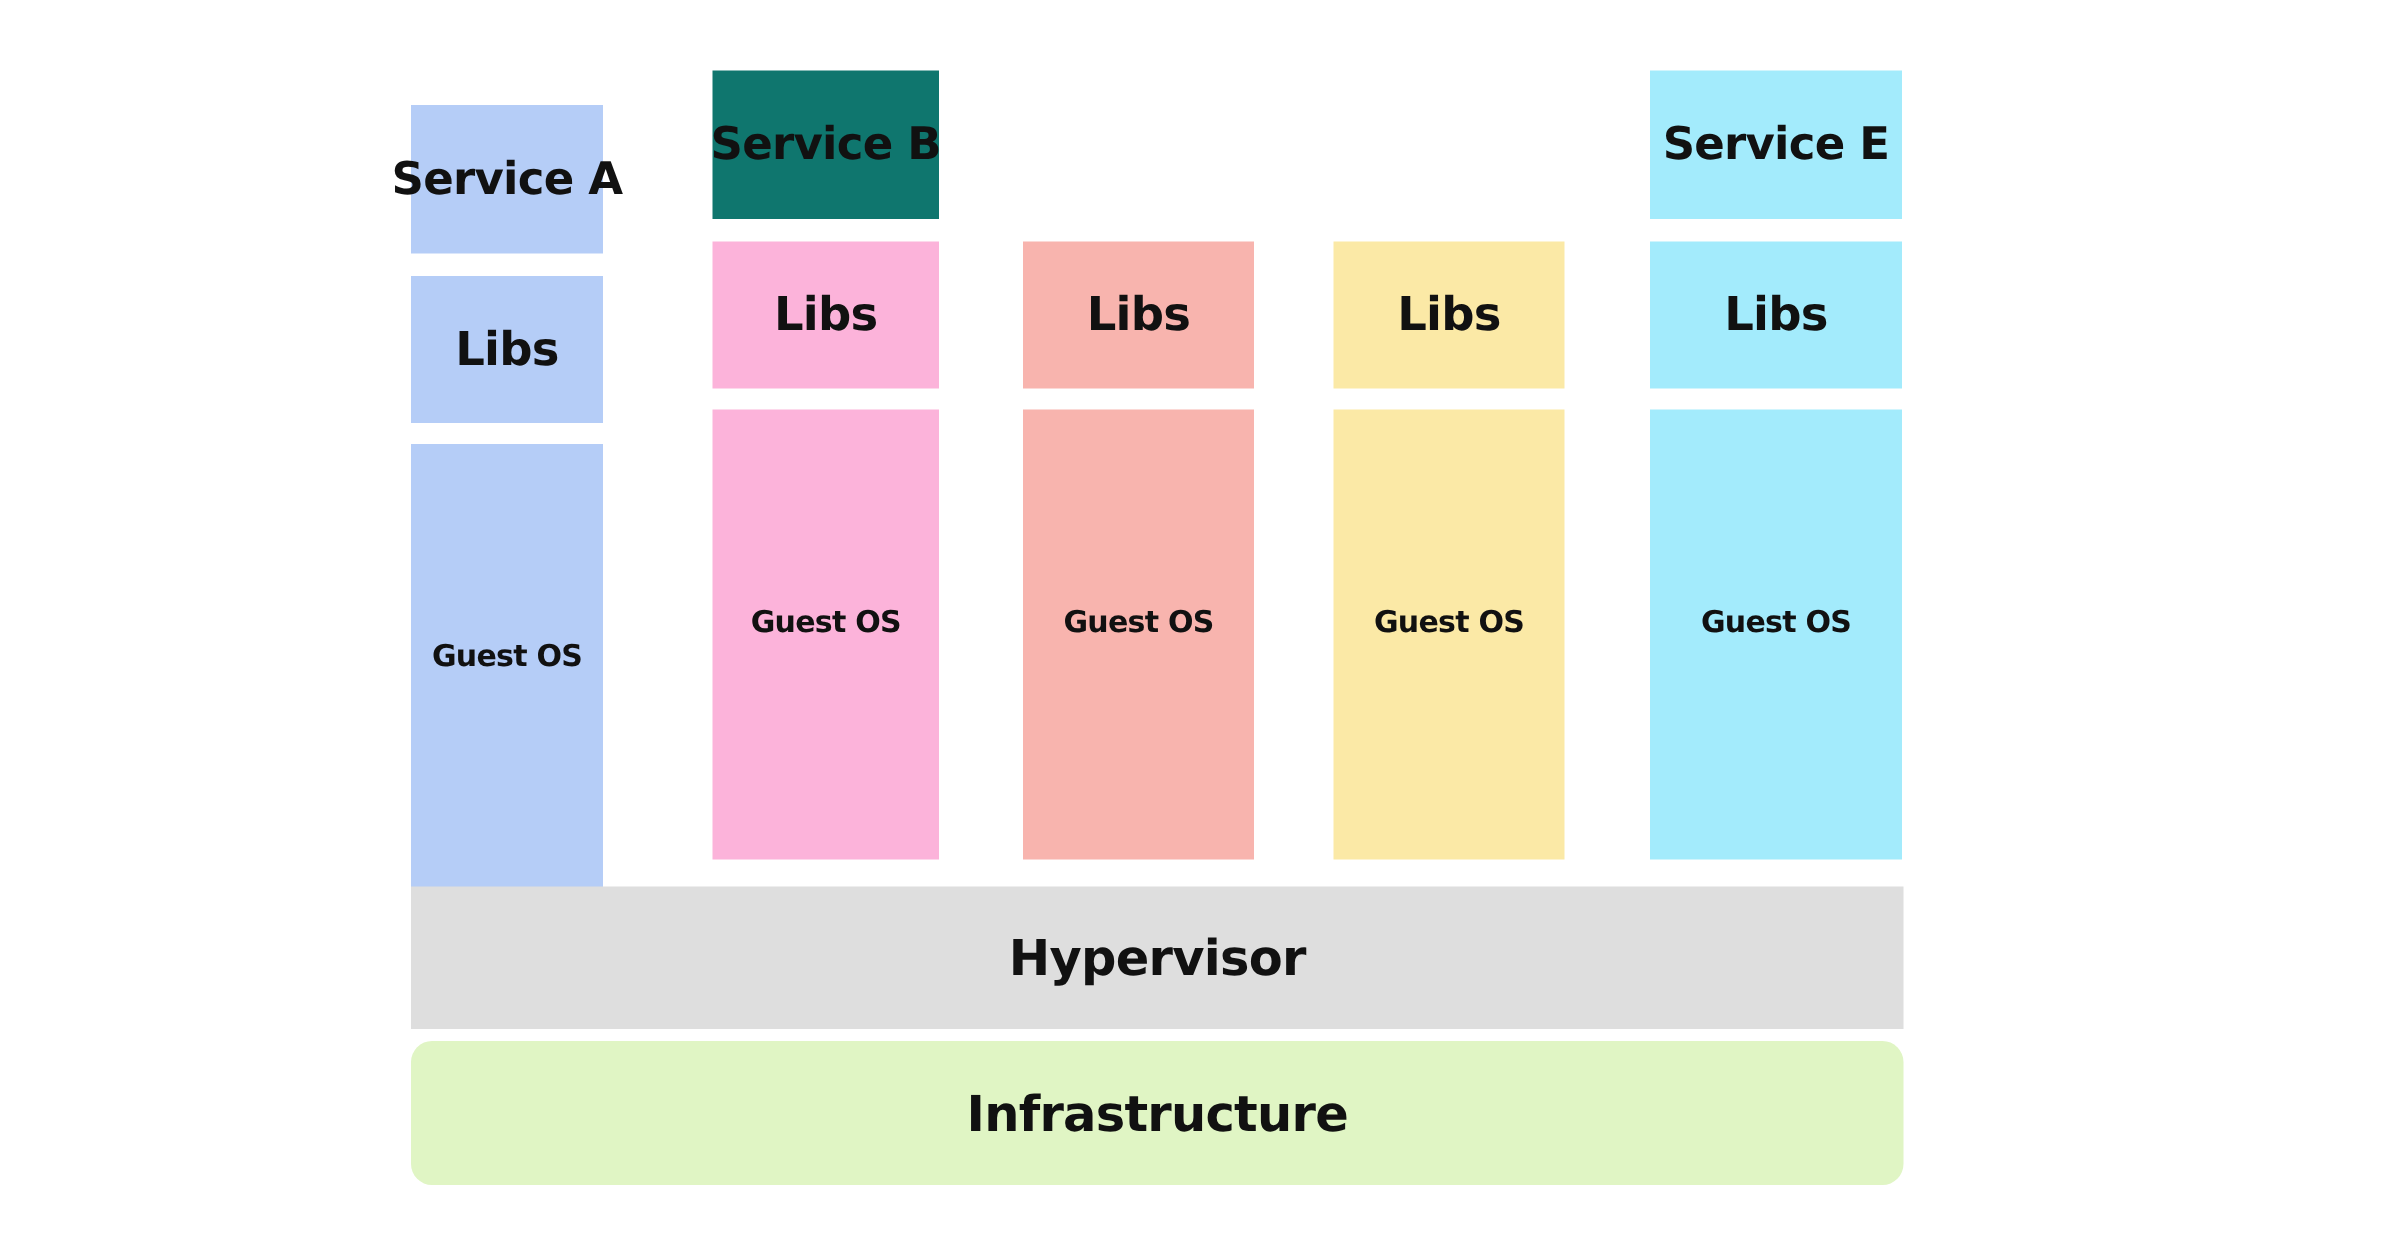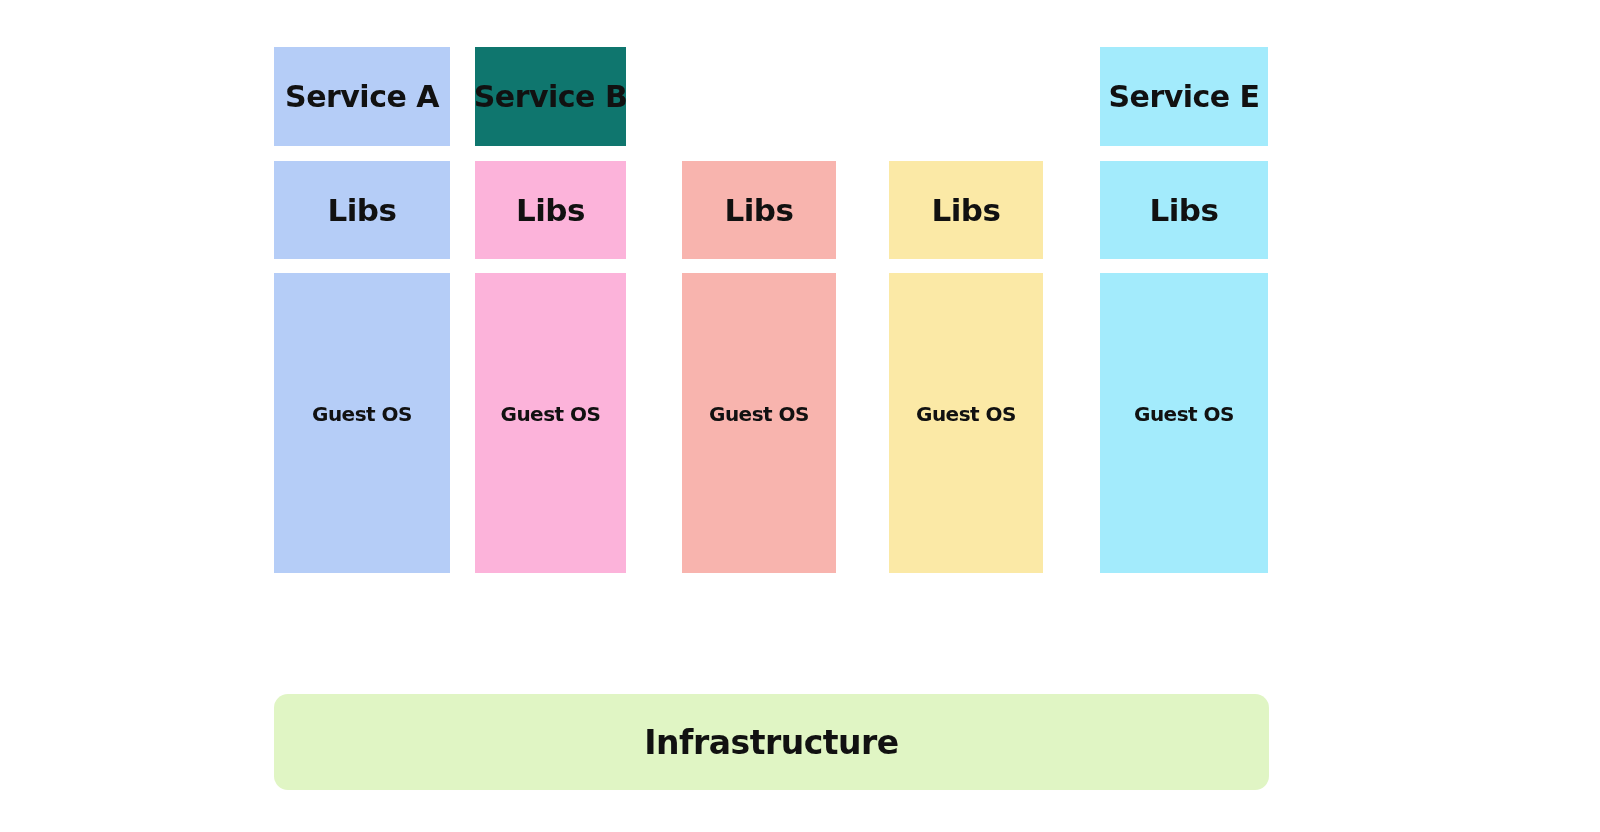--- a/index.html
+++ b/index.html
@@ -19,21 +19,21 @@
     position: absolute;
     display: flex;
     align-items: center;
     justify-content: center;
     font-weight: 700;
     letter-spacing: -0.5px;
     white-space: nowrap;
     color: #111111;
   }
   
-  .c0 { left: 274px;  width: 176px; }
+  .c0 { left: 274px;  width: 128px; margin-top: 23px; }
   .c1 { left: 475px;  width: 151px; }
   .c2 { left: 682px;  width: 154px; }
   .c3 { left: 889px;  width: 154px; }
   .c4 { left: 1100px; width: 168px; }
   
   .r-service { top: 47px;  height: 99px;  font-size: 30px; }
   .r-libs    { top: 161px; height: 98px;  font-size: 31px; text-align: center; }
   .r-guest   { top: 273px; height: 300px; font-size: 20px; }
   .r-guest .label-offset { transform: translateY(-9px); }
   
@@ -71,15 +71,16 @@
   <div class="box r-guest c3" style="background-color: rgb(251, 233, 166);">
     <span class="label-offset">Guest OS</span>
   </div>
 
   <div class="box r-service c4" style="background-color: rgb(163, 235, 252);">Service E</div>
   <div class="box r-libs c4" style="background-color: rgb(163, 235, 252);">Libs</div>
   <div class="box r-guest c4" style="background-color: rgb(163, 235, 252);">
     <span class="label-offset">Guest OS</span>
   </div>
 
+  <div class="box bar bar-hypervisor" style="background-color: rgb(222, 222, 222);">Hypervisor</div>
   <div class="box bar bar-infra" style="background-color: rgb(224, 245, 196);">Infrastructure</div>
 
 </div>
 
 </body></html>

